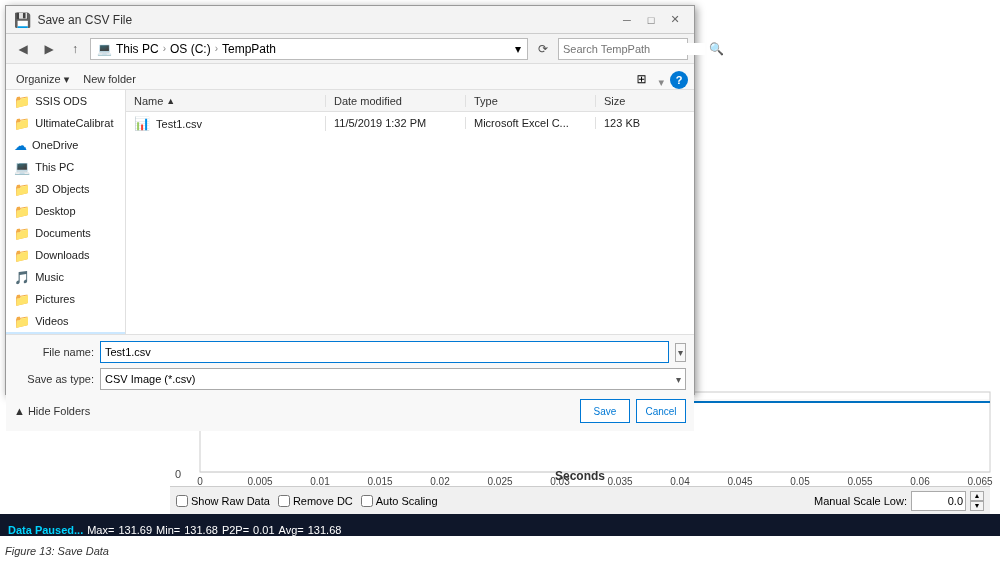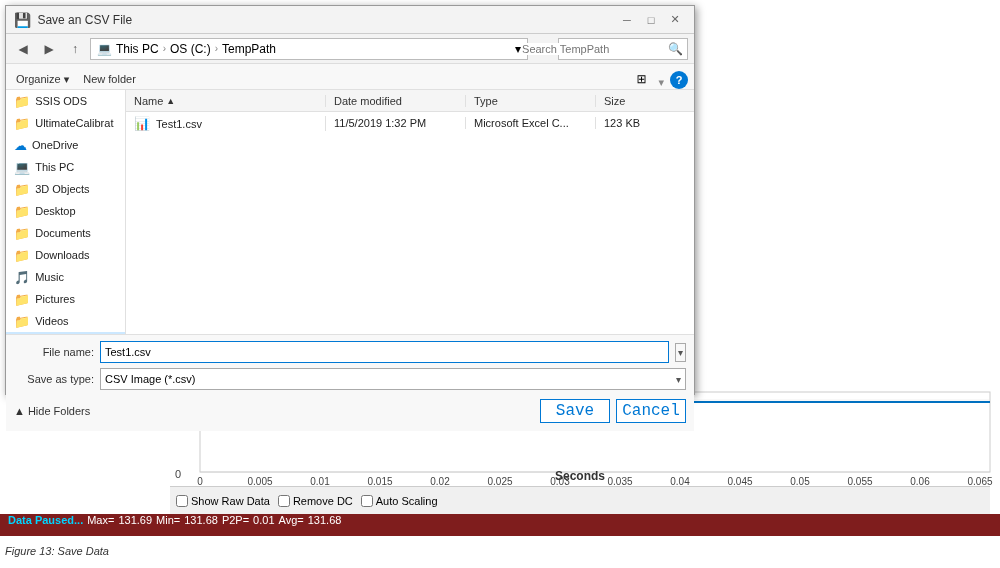--- a/index.html
+++ b/index.html
@@ -92,25 +92,25 @@
       line-height: 1;
     }
 
     
     .status-bar {
       position: absolute;
       top: 514px;
       left: 0;
       width: 1000px;
       height: 22px;
-      background: #7f1d1d;
+      background: #0f172a;
       color: #fff;
       font-size: 11px;
       display: flex;
-      align-items: flex-start;
+      align-items: flex-end;
       padding: 0 8px;
       gap: 4px;
     }
 
     .status-bar .highlight {
       color: #00d4ff;
       font-weight: bold;
     }
 
     
@@ -217,21 +217,20 @@
     .search-box {
       width: 130px;
       height: 22px;
       border: 1px solid #bbb;
       background: #fff;
       display: flex;
       align-items: center;
       padding: 0 4px;
       font-size: 12px;
       gap: 4px;
-      justify-content: flex-end;
     }
 
     .search-input {
       border: none;
       outline: none;
       font-size: 11px;
       flex: 1;
       color: #999;
     }
 
@@ -430,28 +429,27 @@
       align-items: center;
       gap: 3px;
     }
 
     .action-buttons {
       display: flex;
       gap: 6px;
     }
 
     .action-btn {
-      width: 70px;
+      width: 50px;
       height: 24px;
-      font-size: 16px;
+      font-size: 10px;
       border: 1px solid #0078d4;
       background: #fff;
       cursor: pointer;
       color: #0078d4;
-      font-family: Liberation Mono, monospace;
     }
 
     .action-btn.primary {
       background: #fff;
       border: 1px solid #0078d4;
       color: #0078d4;
     }
 
     .dropdown-box {
       flex: 1;
@@ -508,20 +506,28 @@
     <span>Show Raw Data</span>
   </div>
   <div class="checkbox-group">
     <input type="checkbox" style="">
     <span>Remove DC</span>
   </div>
   <div class="checkbox-group">
     <input type="checkbox" style="">
     <span>Auto Scaling</span>
   </div>
+  <div class="scale-group">
+    <span>Manual Scale Low:</span>
+    <input type="text" class="scale-input" value="0.0" style="">
+    <div class="spin-btn">
+      <span>▲</span>
+      <span>▼</span>
+    </div>
+  </div>
 </div>
 
 <div class="status-bar">
   <span class="highlight">Data Paused...</span>
   <span>Max=</span>
   <span>131.69</span>
   <span>Min=</span>
   <span>131.68</span>
   <span>P2P=</span>
   <span>0.01</span>

